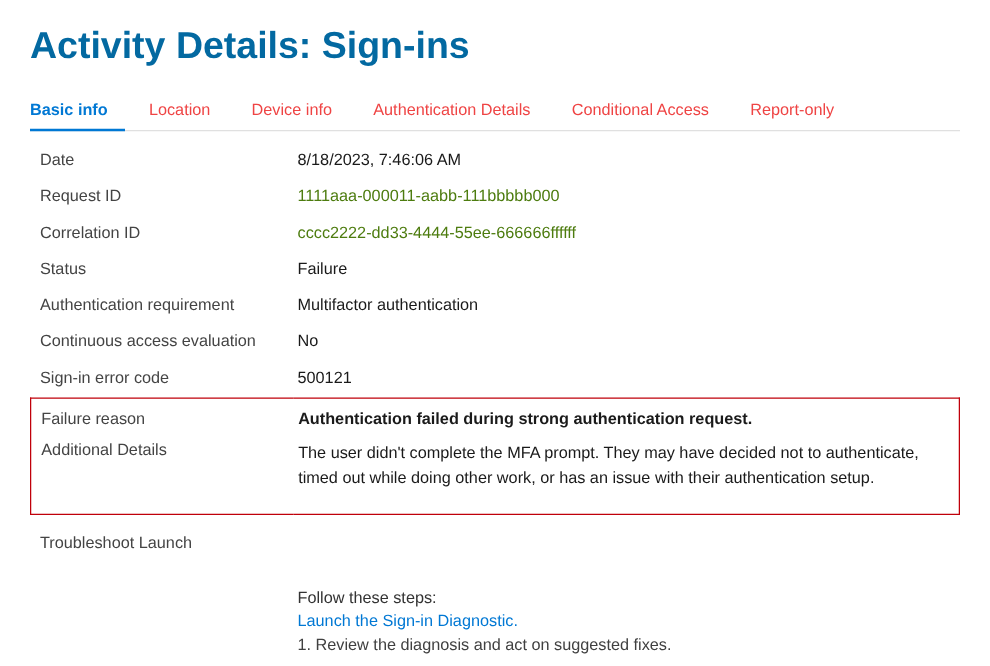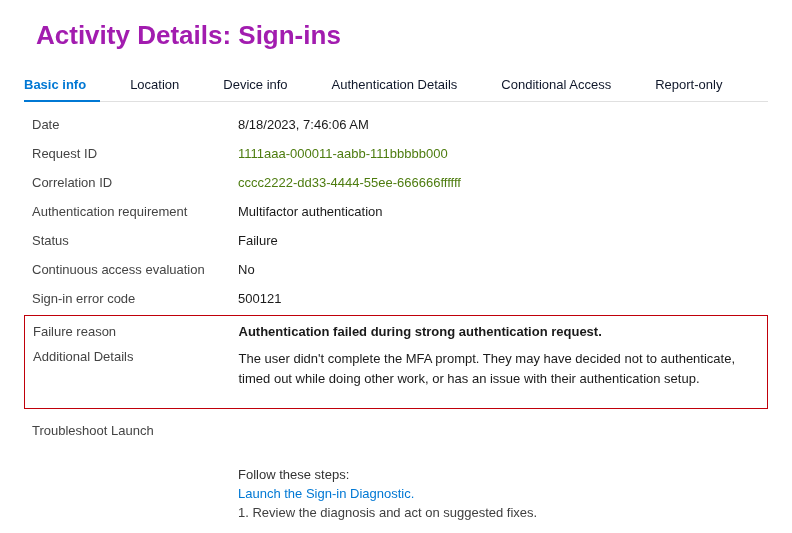--- a/index.html
+++ b/index.html
@@ -10,37 +10,36 @@
       color: #333;
     }
     .container {
       max-width: 792px;
       margin: 0 auto;
       padding: 20px 24px;
       background: #fff;
       min-height: 533px;
     }
     .page-title {
-      font-size: 26px;
+      font-size: 30px;
       font-weight: 600;
-      color: #a21caf;
+      color: #0369a1;
       margin-bottom: 18px;
-      margin-left: 12px;
     }
     .tabs {
       display: flex;
       border-bottom: 1px solid #e0e0e0;
       margin-bottom: 0;
-      gap: 16px;
+      gap: 5px;
     }
     .tab {
       padding: 8px 14px;
       font-size: 13px;
       cursor: pointer;
-      color: #0f172a;
+      color: #ef4444;
       border-bottom: 2px solid transparent;
       margin-bottom: -1px;
       white-space: nowrap;
     }
     .tab:first-child {
       padding-left: 0;
     }
     .tab.active {
       color: #0078d4;
       border-bottom: 2px solid #0078d4;
@@ -114,26 +113,26 @@
         </tr>
         <tr>
           <td>Request ID</td>
           <td><a class="link-value" href="#">1111aaa-000011-aabb-111bbbbb000</a></td>
         </tr>
         <tr>
           <td>Correlation ID</td>
           <td><a class="link-value" href="#">cccc2222-dd33-4444-55ee-666666ffffff</a></td>
         </tr>
         <tr>
+          <td>Status</td>
+          <td>Failure</td>
+        </tr>
+        <tr>
           <td>Authentication requirement</td>
           <td>Multifactor authentication</td>
-        </tr>
-        <tr>
-          <td>Status</td>
-          <td>Failure</td>
         </tr>
         <tr>
           <td>Continuous access evaluation</td>
           <td>No</td>
         </tr>
         <tr>
           <td>Sign-in error code</td>
           <td>500121</td>
         </tr>
       </tbody>

